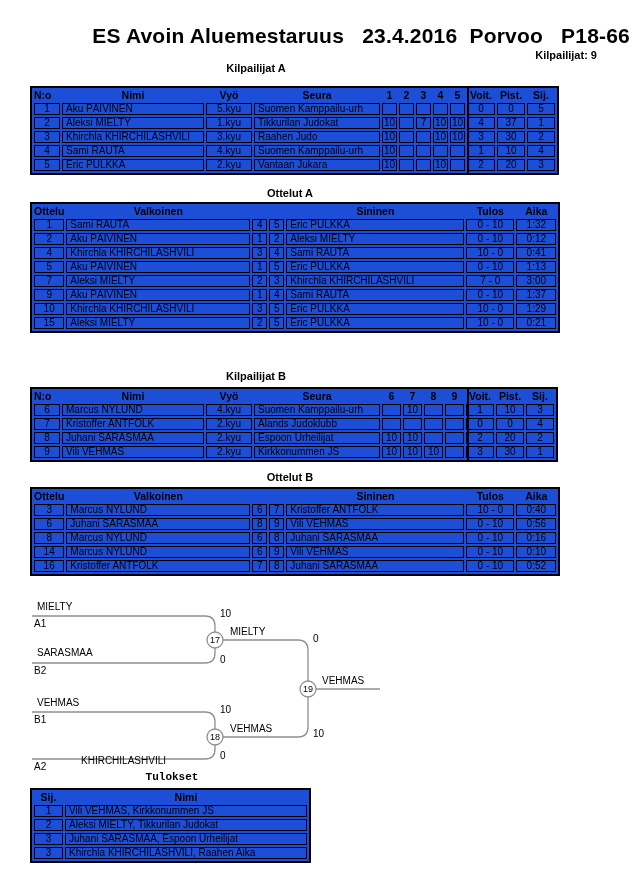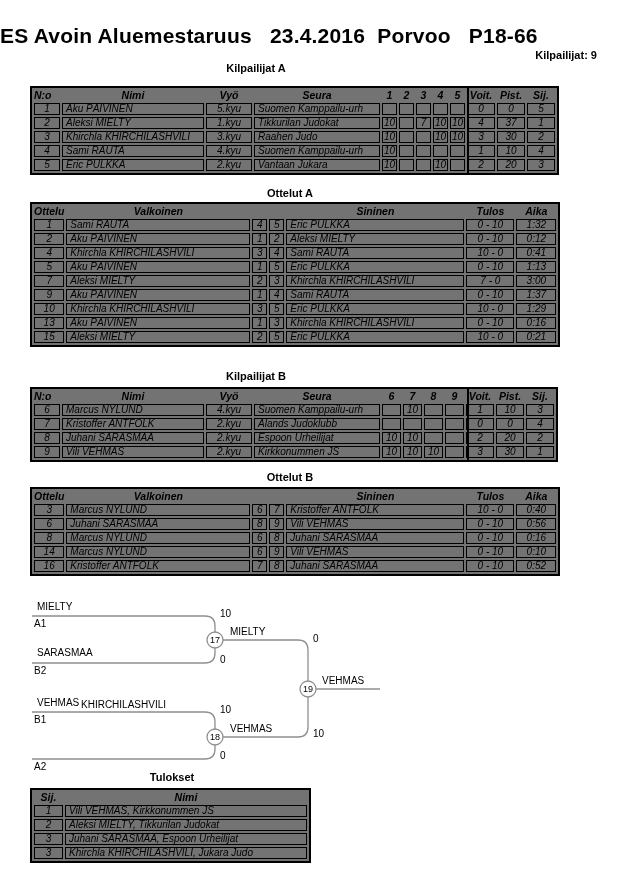--- a/index.html
+++ b/index.html
@@ -2,31 +2,31 @@
 <html><head>
 <meta charset="utf-8">
 <style>
   html,body{margin:0;padding:0;}
   body{
     width:630px;height:891px;background:#ffffff;position:relative;
     font-family:"Liberation Sans", sans-serif;color:#000;overflow:hidden;
   }
   .abs{position:absolute;}
   .title{
-    top:24px;left:0;width:630px;text-align:left;
+    top:24px;left:0;width:630px;text-align:right;
     font-size:21px;font-weight:bold;white-space:pre;letter-spacing:0.2px;
   }
   .count{
     top:49px;right:33px;font-size:11px;font-weight:bold;text-align:center;
   }
   .heading{
     font-size:11px;font-weight:bold;transform:translateX(-50%);white-space:nowrap;
   }
   .tblwrap{position:absolute;left:30px;}
-  table{border-collapse:separate;border-spacing:2px;border:2px solid #000;table-layout:fixed;background:#737373;font-style:italic;}
+  table{border-collapse:separate;border-spacing:2px;border:2px solid #000;table-layout:fixed;background:#1d4ed8;}
   td{
     border:1px solid #000;box-sizing:border-box;height:10px;
     font-size:10px;line-height:10px;padding:0;vertical-align:middle;
     white-space:nowrap;overflow:hidden;
   }
   th{
     border:none;font-size:10.5px;line-height:11px;font-weight:bold;
     padding:0;white-space:nowrap;overflow:visible;height:11px;
   }
   .c{text-align:center;}
@@ -250,29 +250,20 @@
           <td class="c">10</td>
           <td class="l">Khirchla KHIRCHILASHVILI</td>
           <td class="c">3</td>
           <td class="c">5</td>
           <td class="l">Eric PULKKA</td>
           <td class="c">10 - 0</td>
           <td class="c">1:29</td>
         </tr>
 
 
-        <tr>
-          <td class="c">13</td>
-          <td class="l">Aku PÄIVINEN</td>
-          <td class="c">1</td>
-          <td class="c">3</td>
-          <td class="l">Khirchla KHIRCHILASHVILI</td>
-          <td class="c">0 - 10</td>
-          <td class="c">0:16</td>
-        </tr>
 
         <tr>
           <td class="c">15</td>
           <td class="l">Aleksi MIELTY</td>
           <td class="c">2</td>
           <td class="c">5</td>
           <td class="l">Eric PULKKA</td>
           <td class="c">10 - 0</td>
           <td class="c">0:21</td>
         </tr>
@@ -477,30 +468,30 @@
   <span class="bracket-score" style="left:220px;top:609px;">10</span>
   <span class="bracket-label" style="left:37px;top:648px;">SARASMAA</span>
   <span class="bracket-label" style="left:34px;top:666px;">B2</span>
   <span class="bracket-score" style="left:220px;top:655px;">0</span>
   <span class="bracket-label" style="left:230px;top:627px;">MIELTY</span>
   <span class="bracket-score" style="left:313px;top:634px;">0</span>
 
   <span class="bracket-label" style="left:37px;top:698px;">VEHMAS</span>
   <span class="bracket-label" style="left:34px;top:715px;">B1</span>
   <span class="bracket-score" style="left:220px;top:705px;">10</span>
-  <span class="bracket-label" style="left:37px;top:700px;padding-left:44px;">KHIRCHILASHVILI</span>
+  <span class="bracket-label" style="left:37px;top:756px;padding-left:44px;">KHIRCHILASHVILI</span>
   <span class="bracket-label" style="left:34px;top:762px;">A2</span>
   <span class="bracket-score" style="left:220px;top:751px;">0</span>
   <span class="bracket-label" style="left:230px;top:724px;">VEHMAS</span>
   <span class="bracket-score" style="left:313px;top:729px;">10</span>
 
   <span class="bracket-label" style="left:322px;top:676px;">VEHMAS</span>
 </div>
 
-<div class="abs heading" style="left:172px;top:771px;">Tulokset</div>
+<div class="abs heading" style="left:172px;top:771px;font-family:Liberation Mono, monospace;">Tulokset</div>
 <div class="tblwrap" style="top:788px;">
   <table>
     <colgroup>
       <col style="width:29px">
         <col style="width:242px">
     </colgroup>
     <thead>
       <tr>
         <th class="c">Sij.</th>
         <th class="c">Nimi</th>
@@ -518,17 +509,17 @@
           <td class="l">Aleksi MIELTY, Tikkurilan Judokat</td>
         </tr>
 
         <tr>
           <td class="c">3</td>
           <td class="l">Juhani SARASMAA, Espoon Urheilijat</td>
         </tr>
 
         <tr>
           <td class="c">3</td>
-          <td class="l">Khirchla KHIRCHILASHVILI, Jukara Judo</td>
+          <td class="l">Khirchla KHIRCHILASHVILI, Raahen Aika</td>
         </tr>
       </tbody>
   </table>
 </div>
 
 </body></html>

